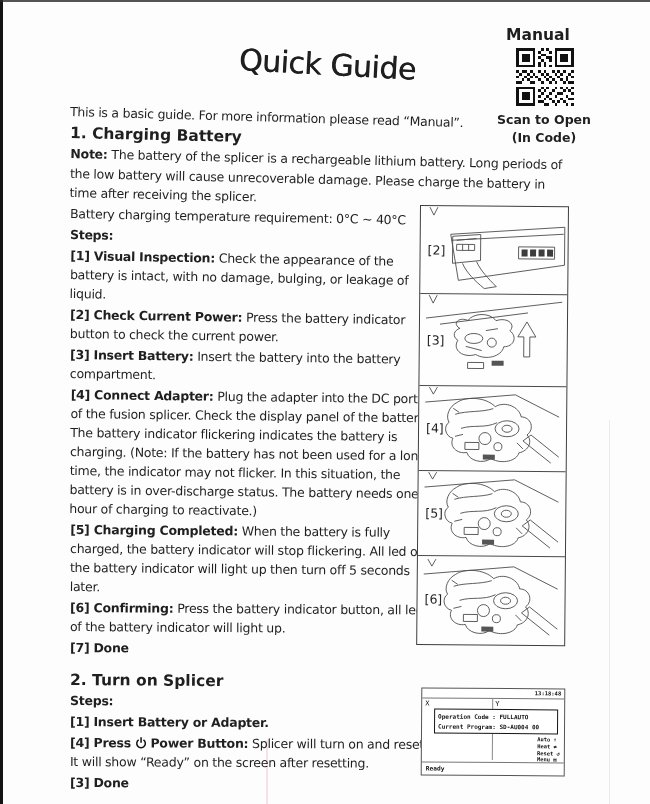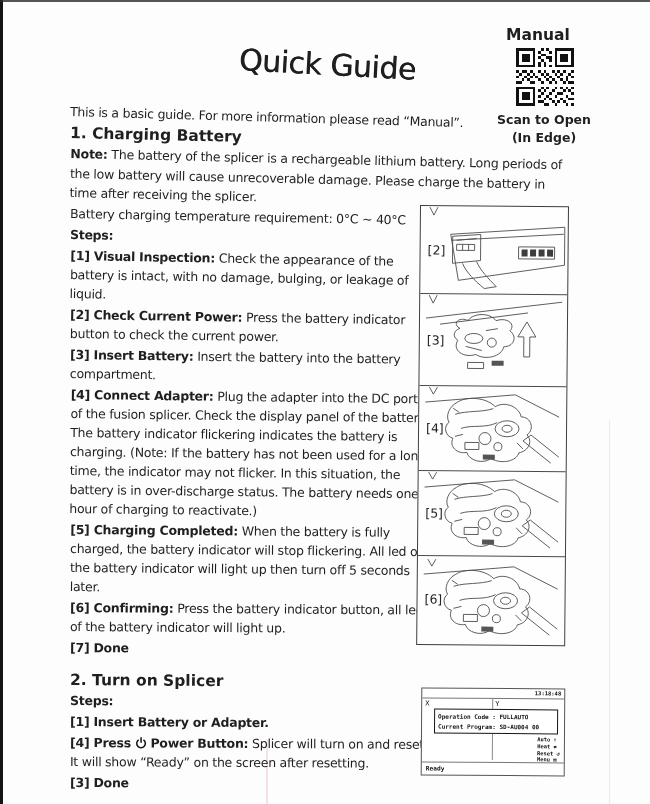--- a/index.html
+++ b/index.html
@@ -67,21 +67,21 @@
   <div class="crease-p"></div>
 
   <div class="title">Quick Guide</div>
 
   <div class="manual-label">Manual</div>
   <svg class="qr" width="58" height="58" viewBox="0 0 21 21" shape-rendering="crispEdges">
     <path fill="#111" fill-rule="evenodd" d="M0 0h7v7H0zM1 1h5v5H1zM2 2h3v3H2z M14 0h7v7h-7zM15 1h5v5h-5zM16 2h3v3h-3z M0 14h7v7H0zM1 15h5v5H1zM2 16h3v3h-3z"></path>
     <path fill="#111" d="M9 0h1v1H9zM11 0h1v1h-1zM8 1h1v1H8zM12 1h1v1h-1zM9 2h1v1H9zM10 2h1v1h-1zM8 3h1v1H8zM11 3h1v1h-1zM12 3h1v1h-1zM9 4h1v1H9zM12 4h1v1h-1zM8 5h1v1H8zM10 5h1v1h-1zM8 6h1v1H8zM10 6h1v1h-1zM12 6h1v1h-1z M0 8h1v1H0zM2 8h1v1H2zM3 8h1v1H3zM5 8h1v1H5zM8 8h1v1H8zM10 8h1v1h-1zM13 8h1v1h-1zM15 8h1v1h-1zM17 8h1v1h-1zM20 8h1v1h-1z M1 9h1v1H1zM4 9h1v1H4zM6 9h1v1H6zM9 9h1v1H9zM11 9h1v1h-1zM14 9h1v1h-1zM16 9h1v1h-1zM19 9h1v1h-1z M0 10h1v1H0zM3 10h1v1H3zM5 10h1v1H5zM7 10h1v1H7zM10 10h1v1h-1zM12 10h1v1h-1zM15 10h1v1h-1zM18 10h1v1h-1zM20 10h1v1h-1z M2 11h1v1H2zM4 11h1v1H4zM8 11h1v1H8zM11 11h1v1h-1zM13 11h1v1h-1zM16 11h1v1h-1zM18 11h1v1h-1z M0 12h1v1H0zM1 12h1v1H1zM5 12h1v1H5zM6 12h1v1H6zM9 12h1v1H9zM12 12h1v1h-1zM14 12h1v1h-1zM17 12h1v1h-1zM19 12h1v1h-1zM20 12h1v1h-1z M9 14h1v1H9zM11 14h1v1h-1zM14 14h1v1h-1zM16 14h1v1h-1zM18 14h1v1h-1zM20 14h1v1h-1z M8 15h1v1H8zM10 15h1v1h-1zM13 15h1v1h-1zM17 15h1v1h-1zM19 15h1v1h-1z M9 16h1v1H9zM12 16h1v1h-1zM15 16h1v1h-1zM16 16h1v1h-1zM20 16h1v1h-1z M8 17h1v1H8zM11 17h1v1h-1zM14 17h1v1h-1zM18 17h1v1h-1z M10 18h1v1h-1zM12 18h1v1h-1zM16 18h1v1h-1zM19 18h1v1h-1zM20 18h1v1h-1z M8 19h1v1H8zM9 19h1v1H9zM13 19h1v1h-1zM15 19h1v1h-1zM17 19h1v1h-1z M10 20h1v1h-1zM11 20h1v1h-1zM14 20h1v1h-1zM18 20h1v1h-1zM20 20h1v1h-1z"></path>
   </svg>
   <div class="qr-cap qr-cap1">Scan to Open</div>
-  <div class="qr-cap qr-cap2">(In Edge)</div>
+  <div class="qr-cap qr-cap2">(In Code)</div>
 
   <div class="main">
     <p class="wide r16">This is a basic guide. For more information please read “Manual”.</p>
     <div class="h1 r13">1. Charging Battery</div>
     <p class="wide r13"><b class="bold">Note:</b> <span>The battery of the splicer is a rechargeable lithium battery. Long periods of the low battery will cause unrecoverable damage. Please charge the battery in time after receiving the splicer.</span></p>
     <p class="r11">Battery charging temperature requirement: 0°C ~ 40°C</p>
     <p class="bold r10">Steps:</p>
     <p class="r10"><b class="bold">[1] Visual Inspection:</b> <span>Check the appearance of the battery is intact,  with no damage, bulging, or leakage of liquid.</span></p>
     <p class="r09"><b class="bold">[2] Check Current Power:</b> <span>Press the battery indicator button to check the current power.</span></p>
     <p class="r08"><b class="bold">[3] Insert Battery:</b> <span>Insert the battery into the battery compartment.</span></p>

